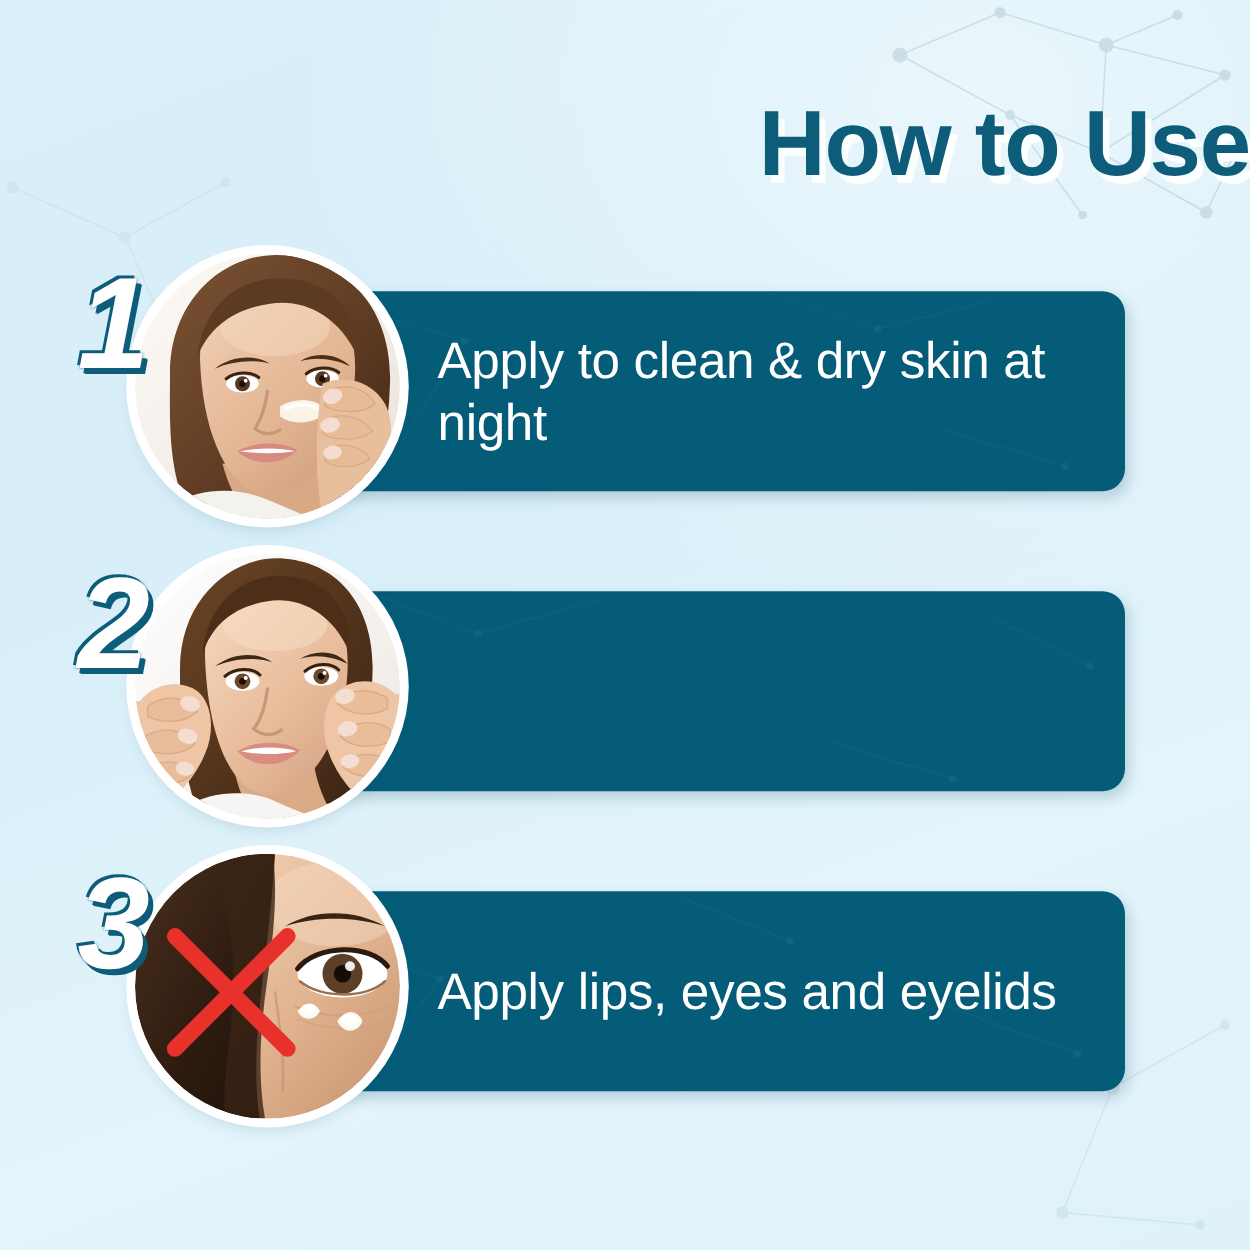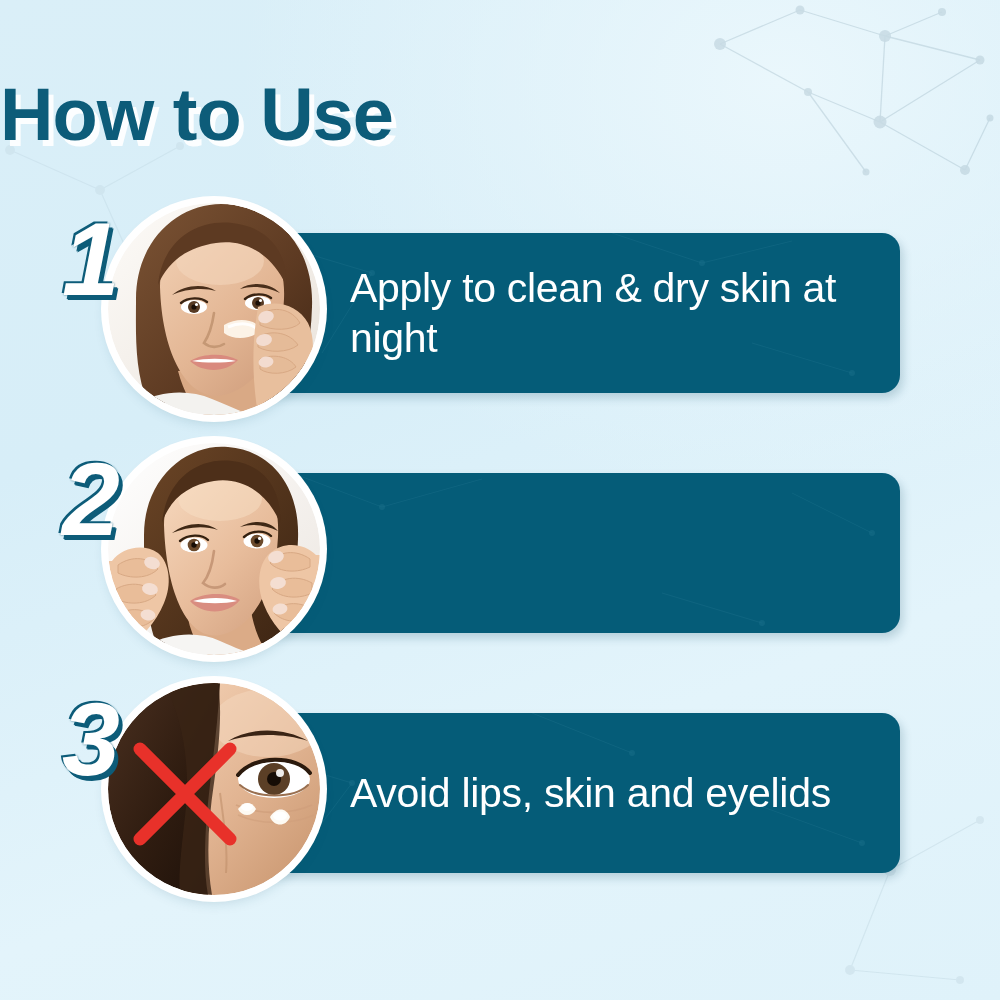--- a/index.html
+++ b/index.html
@@ -51,21 +51,21 @@
     opacity: 0.22;
     pointer-events: none;
   }
 
   
   .title {
     position: absolute;
     top: 78px;
     left: 0;
     width: 1000px;
-    text-align: left;
+    text-align: right;
     font-size: 74px;
     line-height: 1;
     font-weight: bold;
     letter-spacing: -1px;
     color: #0d5c79;
     text-shadow: 5px 6px 0 rgba(255,255,255,0.92);
   }
 
   
   .step {
@@ -438,21 +438,21 @@
           <line x1="120" y1="70" x2="60" y2="150"></line>
           <line x1="300" y1="0" x2="400" y2="40"></line>
           <line x1="520" y1="90" x2="630" y2="130"></line>
         </g>
         <g fill="#3b8ca5" opacity="0.55">
           <circle cx="120" cy="70" r="3"></circle>
           <circle cx="400" cy="40" r="3"></circle>
           <circle cx="630" cy="130" r="3"></circle>
         </g>
       </svg>
-      <div class="banner-text">Avoid lips, skin and eyelids</div>
+      <div class="banner-text">Apply lips, eyes and eyelids</div>
     </div>
 
     <div class="photo">
       <div class="photo-inner">
         <svg width="212" height="212" viewBox="0 0 212 212">
           <defs>
             <linearGradient id="bg3" x1="0" y1="0" x2="1" y2="1">
               <stop offset="0%" stop-color="#ffffff"></stop>
               <stop offset="100%" stop-color="#efeae5"></stop>
             </linearGradient>

